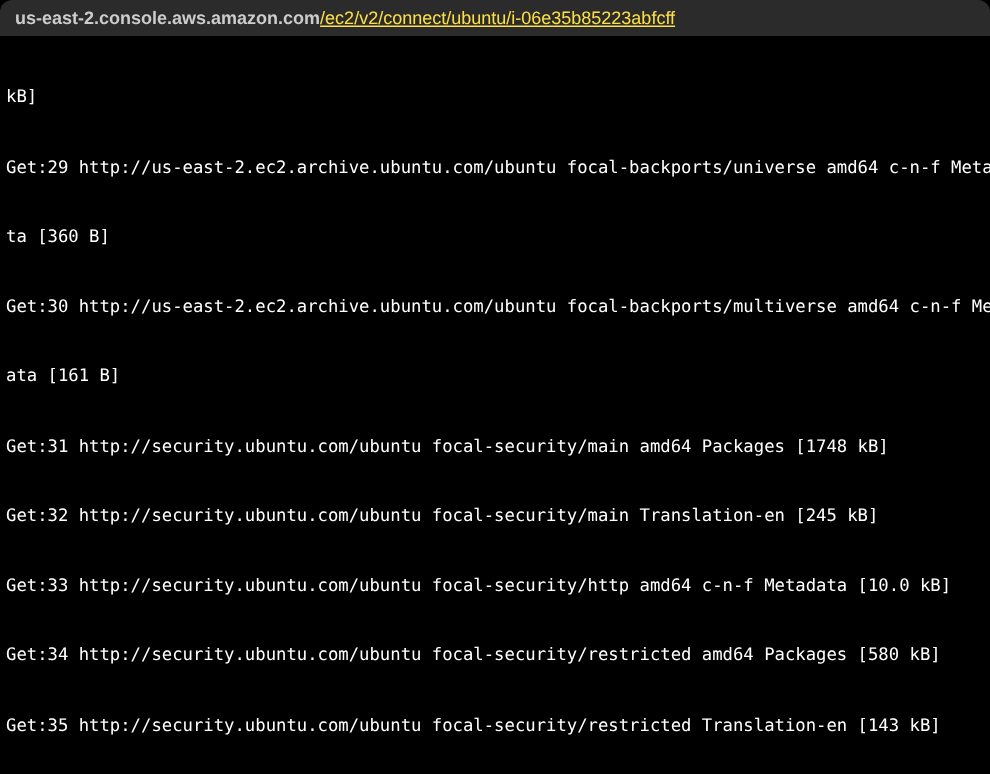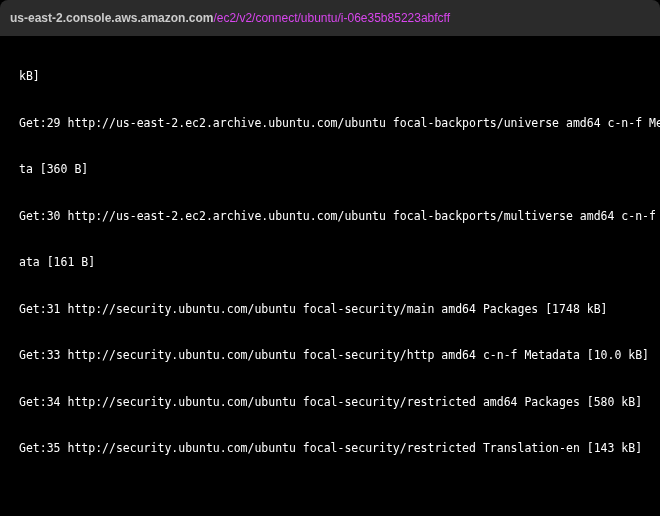--- a/index.html
+++ b/index.html
@@ -16,56 +16,57 @@
       width: 660px;
       height: 516px;
       overflow: hidden;
     }
     .titlebar {
       background: #2b2b2b;
       color: #ccc;
       padding: 4px 10px;
       font-family: -apple-system, BlinkMacSystemFont, 'Segoe UI', sans-serif;
       font-size: 12px;
-      height: 36px;
+      height: 24px;
       display: flex;
       align-items: center;
       border-top-left-radius: 8px;
       border-top-right-radius: 8px;
     }
     .titlebar-url {
       font-weight: 600;
     }
     .titlebar-rest {
-      color: #d946ef;
+      color: #fde047;
+      text-decoration: underline;
     }
     .terminal {
       padding: 2px 4px;
       white-space: pre;
     }
     .line {
       display: block;
-      margin-left: 15px;
     }
   </style>
 </head>
 <body>
 
 <div class="titlebar">
   <span class="titlebar-url">us-east-2.console.aws.amazon.com</span>
     <span class="titlebar-rest">/ec2/v2/connect/ubuntu/i-06e35b85223abfcff</span>
 </div>
 
 <div class="terminal">
   <span class="line">kB]</span>
   <span class="line">Get:29 http://us-east-2.ec2.archive.ubuntu.com/ubuntu focal-backports/universe amd64 c-n-f Metada</span>
   <span class="line">ta [360 B]</span>
   <span class="line">Get:30 http://us-east-2.ec2.archive.ubuntu.com/ubuntu focal-backports/multiverse amd64 c-n-f Metad</span>
   <span class="line">ata [161 B]</span>
   <span class="line">Get:31 http://security.ubuntu.com/ubuntu focal-security/main amd64 Packages [1748 kB]</span>
+  <span class="line">Get:32 http://security.ubuntu.com/ubuntu focal-security/main Translation-en [245 kB]</span>
   <span class="line">Get:33 http://security.ubuntu.com/ubuntu focal-security/http amd64 c-n-f Metadata [10.0 kB]</span>
   <span class="line">Get:34 http://security.ubuntu.com/ubuntu focal-security/restricted amd64 Packages [580 kB]</span>
   <span class="line">Get:35 http://security.ubuntu.com/ubuntu focal-security/restricted Translation-en [143 kB]</span>
   
   
   
   
   
   
   

